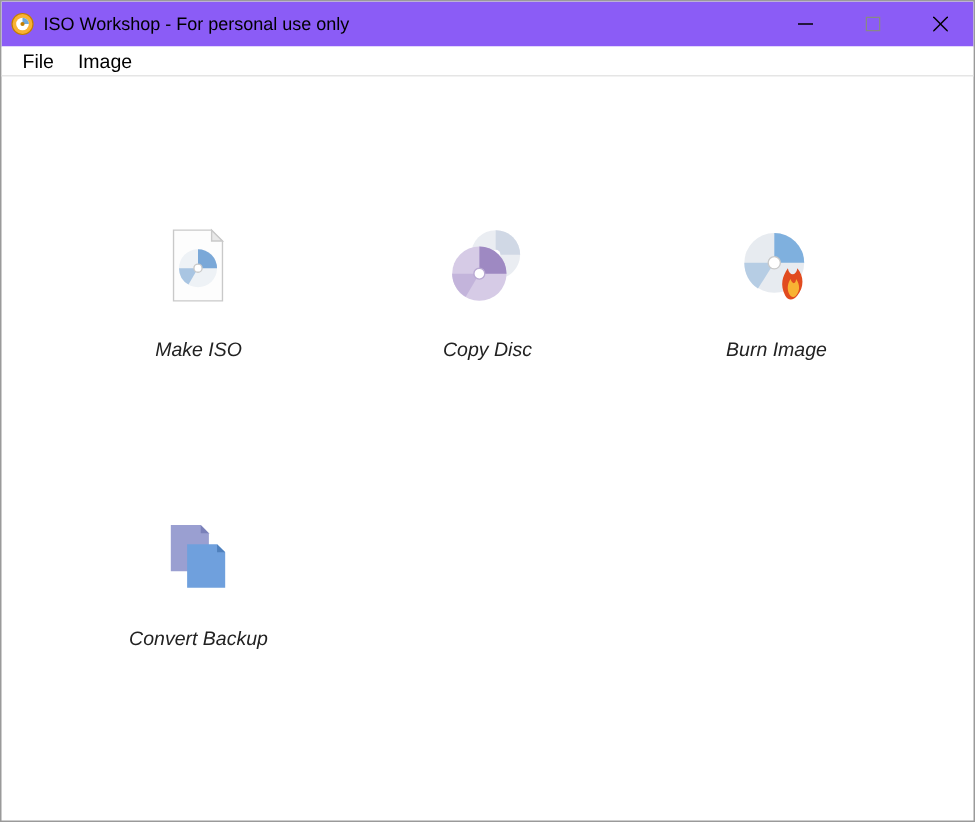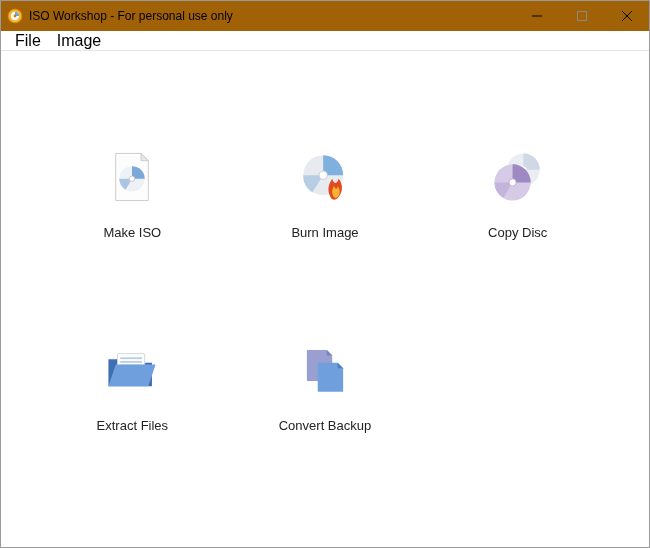--- a/index.html
+++ b/index.html
@@ -7,21 +7,21 @@
       font-family: "Segoe UI", Tahoma, sans-serif;
       font-size: 12px;
       background: #fff;
       width: 650px;
       height: 548px;
       border: 1px solid #9a9a9a;
       overflow: hidden;
     }
     .titlebar {
       height: 30px;
-      background: #a16207;
+      background: #8b5cf6;
       display: flex;
       align-items: center;
       padding-left: 6px;
     }
     .titlebar .app-icon {
       width: 16px; height: 16px;
       margin-right: 6px;
       flex-shrink: 0;
     }
     .titlebar .title {
@@ -44,38 +44,39 @@
     .menubar {
       height: 20px;
       background: #fff;
       display: flex;
       align-items: center;
       padding-left: 6px;
       border-bottom: 1px solid #e5e5e5;
     }
     .menubar .menu-item {
       padding: 2px 8px;
-      font-size: 16px;
+      font-size: 13px;
       cursor: pointer;
     }
     .content {
       height: calc(100% - 50px);
       display: grid;
       grid-template-columns: repeat(3, 1fr);
       grid-template-rows: repeat(2, 1fr);
       padding: 60px 40px 80px 40px;
       gap: 30px 10px;
     }
     .action-item {
       display: flex;
       flex-direction: column;
       align-items: center;
       justify-content: center;
       cursor: pointer;
       padding: 10px;
+      font-style: italic;
     }
     .action-icon {
       width: 64px;
       height: 64px;
       margin-bottom: 16px;
       display: flex;
       align-items: center;
       justify-content: center;
     }
     .action-label {
@@ -134,62 +135,48 @@
         <path d="M32 34 L18 34 A14 14 0 0 0 25 46 Z" fill="#a9c5e2"></path>
         <circle cx="32" cy="34" r="3" fill="#fff" stroke="#c9c9c9"></circle>
       </svg>
     </div>
     <div class="action-label">Make ISO</div>
   </div>
 
   <div class="action-item">
     <div class="action-icon">
       <svg viewBox="0 0 64 64" width="58" height="58">
-        <circle cx="30" cy="30" r="22" fill="#e7ebf0"></circle>
-        <path d="M30 8 A22 22 0 0 1 52 30 L30 30 Z" fill="#7fb0de"></path>
-        <path d="M30 30 L8 30 A22 22 0 0 0 18 49 Z" fill="#b6cde4"></path>
-        <circle cx="30" cy="30" r="4.5" fill="#fff" stroke="#c9c9c9"></circle>
-        <path d="M38 54 C34 46 36 40 40 34 C41 40 46 40 47 34 C52 40 52 48 47 54 C44 58 40 58 38 54 Z" fill="#e14b1f"></path>
-        <path d="M41 53 C39 49 40 45 42 42 C43 46 46 46 46 42 C49 46 49 51 46 54 C44 56 42 55 41 53 Z" fill="#f8b333"></path>
-      </svg>
-    </div>
-    <div class="action-label">Burn Image</div>
-  </div>
-
-  <div class="action-item">
-    <div class="action-icon">
-      <svg viewBox="0 0 64 64" width="58" height="58">
         <g opacity="0.55">
           <circle cx="38" cy="24" r="18" fill="#d9dfe8"></circle>
           <path d="M38 6 A18 18 0 0 1 56 24 L38 24 Z" fill="#aab8d0"></path>
           <circle cx="38" cy="24" r="3.5" fill="#fff"></circle>
         </g>
         <circle cx="26" cy="38" r="20" fill="#d6cbe6"></circle>
         <path d="M26 18 A20 20 0 0 1 46 38 L26 38 Z" fill="#9e89c2"></path>
         <path d="M26 38 L6 38 A20 20 0 0 0 16 55 Z" fill="#c3b4db"></path>
         <circle cx="26" cy="38" r="4" fill="#fff" stroke="#b9a9d2"></circle>
       </svg>
     </div>
     <div class="action-label">Copy Disc</div>
   </div>
 
   <div class="action-item">
     <div class="action-icon">
       <svg viewBox="0 0 64 64" width="58" height="58">
-        <path d="M6 20 L6 50 L54 50 L54 24 L28 24 L24 20 Z" fill="#3d6fb4"></path>
-        <rect x="16" y="14" width="30" height="28" rx="1" fill="#fff" stroke="#cbd3dc"></rect>
-        <rect x="19" y="18" width="24" height="2" fill="#b7cde6"></rect>
-        <rect x="19" y="22" width="24" height="2" fill="#b7cde6"></rect>
-        <rect x="19" y="26" width="24" height="2" fill="#b7cde6"></rect>
-        <rect x="19" y="30" width="18" height="2" fill="#b7cde6"></rect>
-        <path d="M6 50 L14 26 L58 26 L50 50 Z" fill="#6fa0dd"></path>
+        <circle cx="30" cy="30" r="22" fill="#e7ebf0"></circle>
+        <path d="M30 8 A22 22 0 0 1 52 30 L30 30 Z" fill="#7fb0de"></path>
+        <path d="M30 30 L8 30 A22 22 0 0 0 18 49 Z" fill="#b6cde4"></path>
+        <circle cx="30" cy="30" r="4.5" fill="#fff" stroke="#c9c9c9"></circle>
+        <path d="M38 54 C34 46 36 40 40 34 C41 40 46 40 47 34 C52 40 52 48 47 54 C44 58 40 58 38 54 Z" fill="#e14b1f"></path>
+        <path d="M41 53 C39 49 40 45 42 42 C43 46 46 46 46 42 C49 46 49 51 46 54 C44 56 42 55 41 53 Z" fill="#f8b333"></path>
       </svg>
     </div>
-    <div class="action-label">Extract Files</div>
+    <div class="action-label">Burn Image</div>
   </div>
+
 
 
   <div class="action-item">
     <div class="action-icon">
       <svg viewBox="0 0 64 64" width="58" height="58">
         <path d="M12 10 H34 L40 16 V44 H12 Z" fill="#9a9fd1"></path>
         <path d="M34 10 L40 16 H34 Z" fill="#7a80b9"></path>
         <path d="M24 24 H46 L52 30 V56 H24 Z" fill="#6fa0dd"></path>
         <path d="M46 24 L52 30 H46 Z" fill="#4f80bd"></path>
       </svg>

